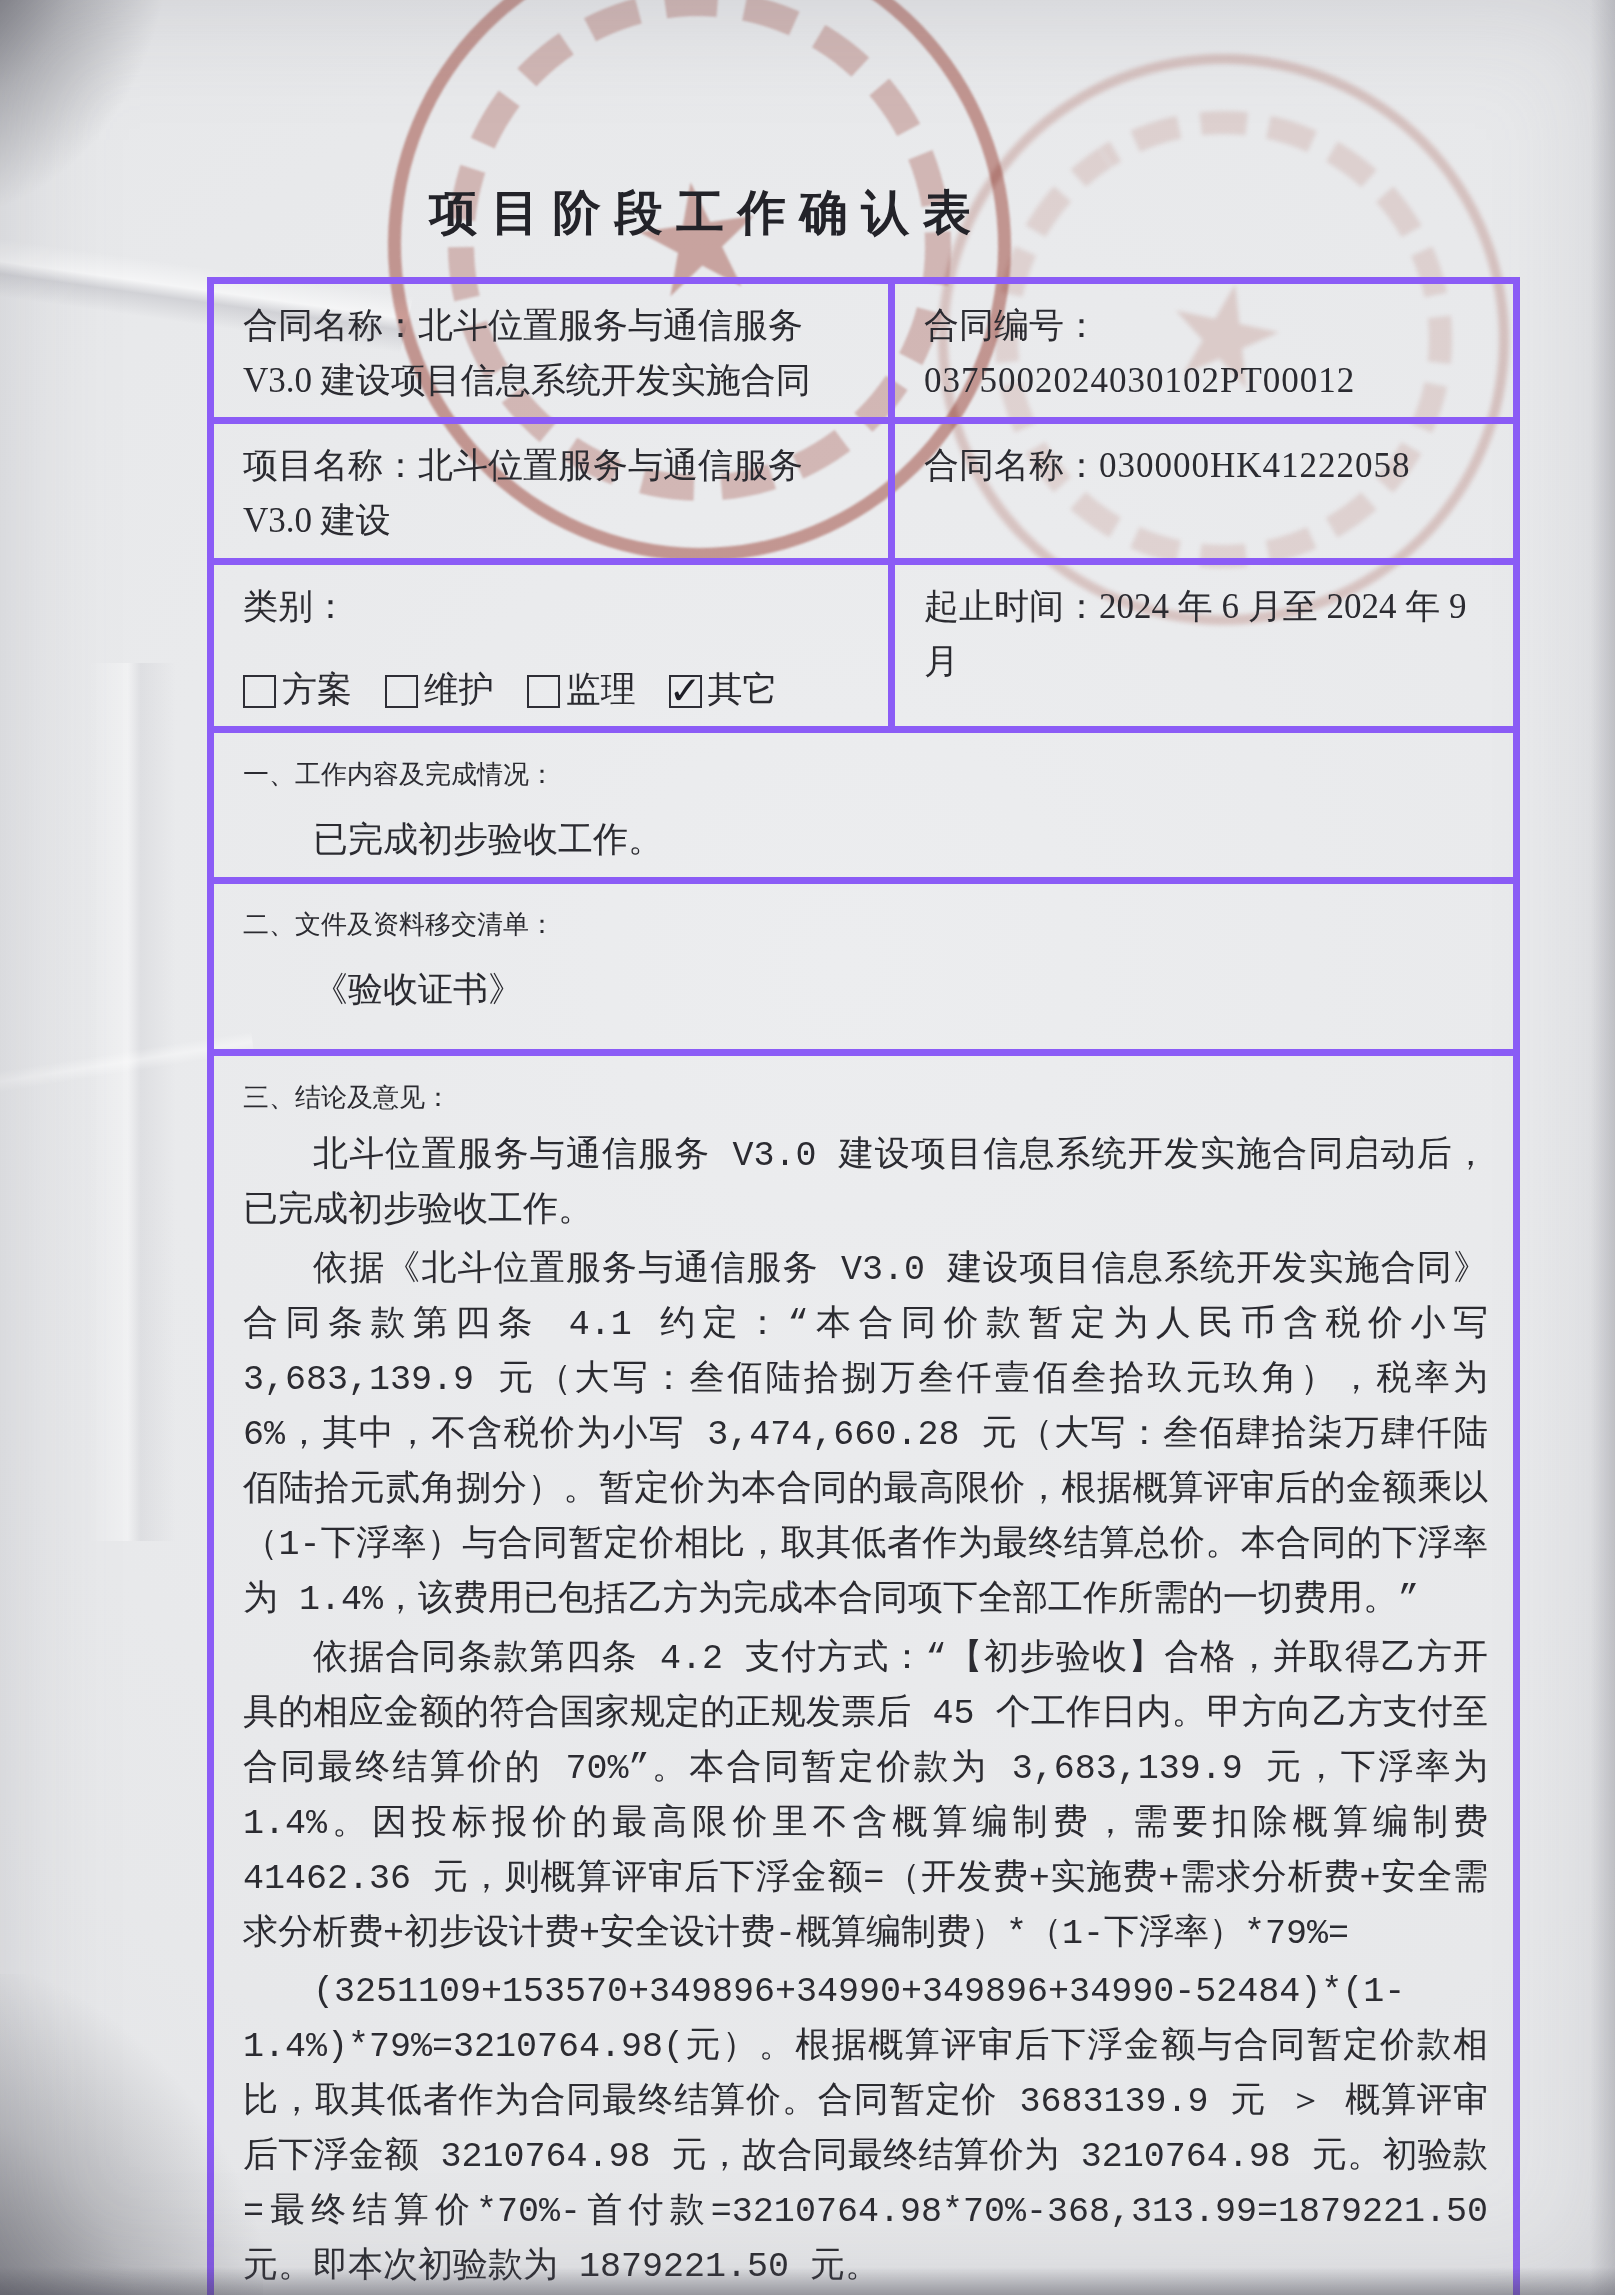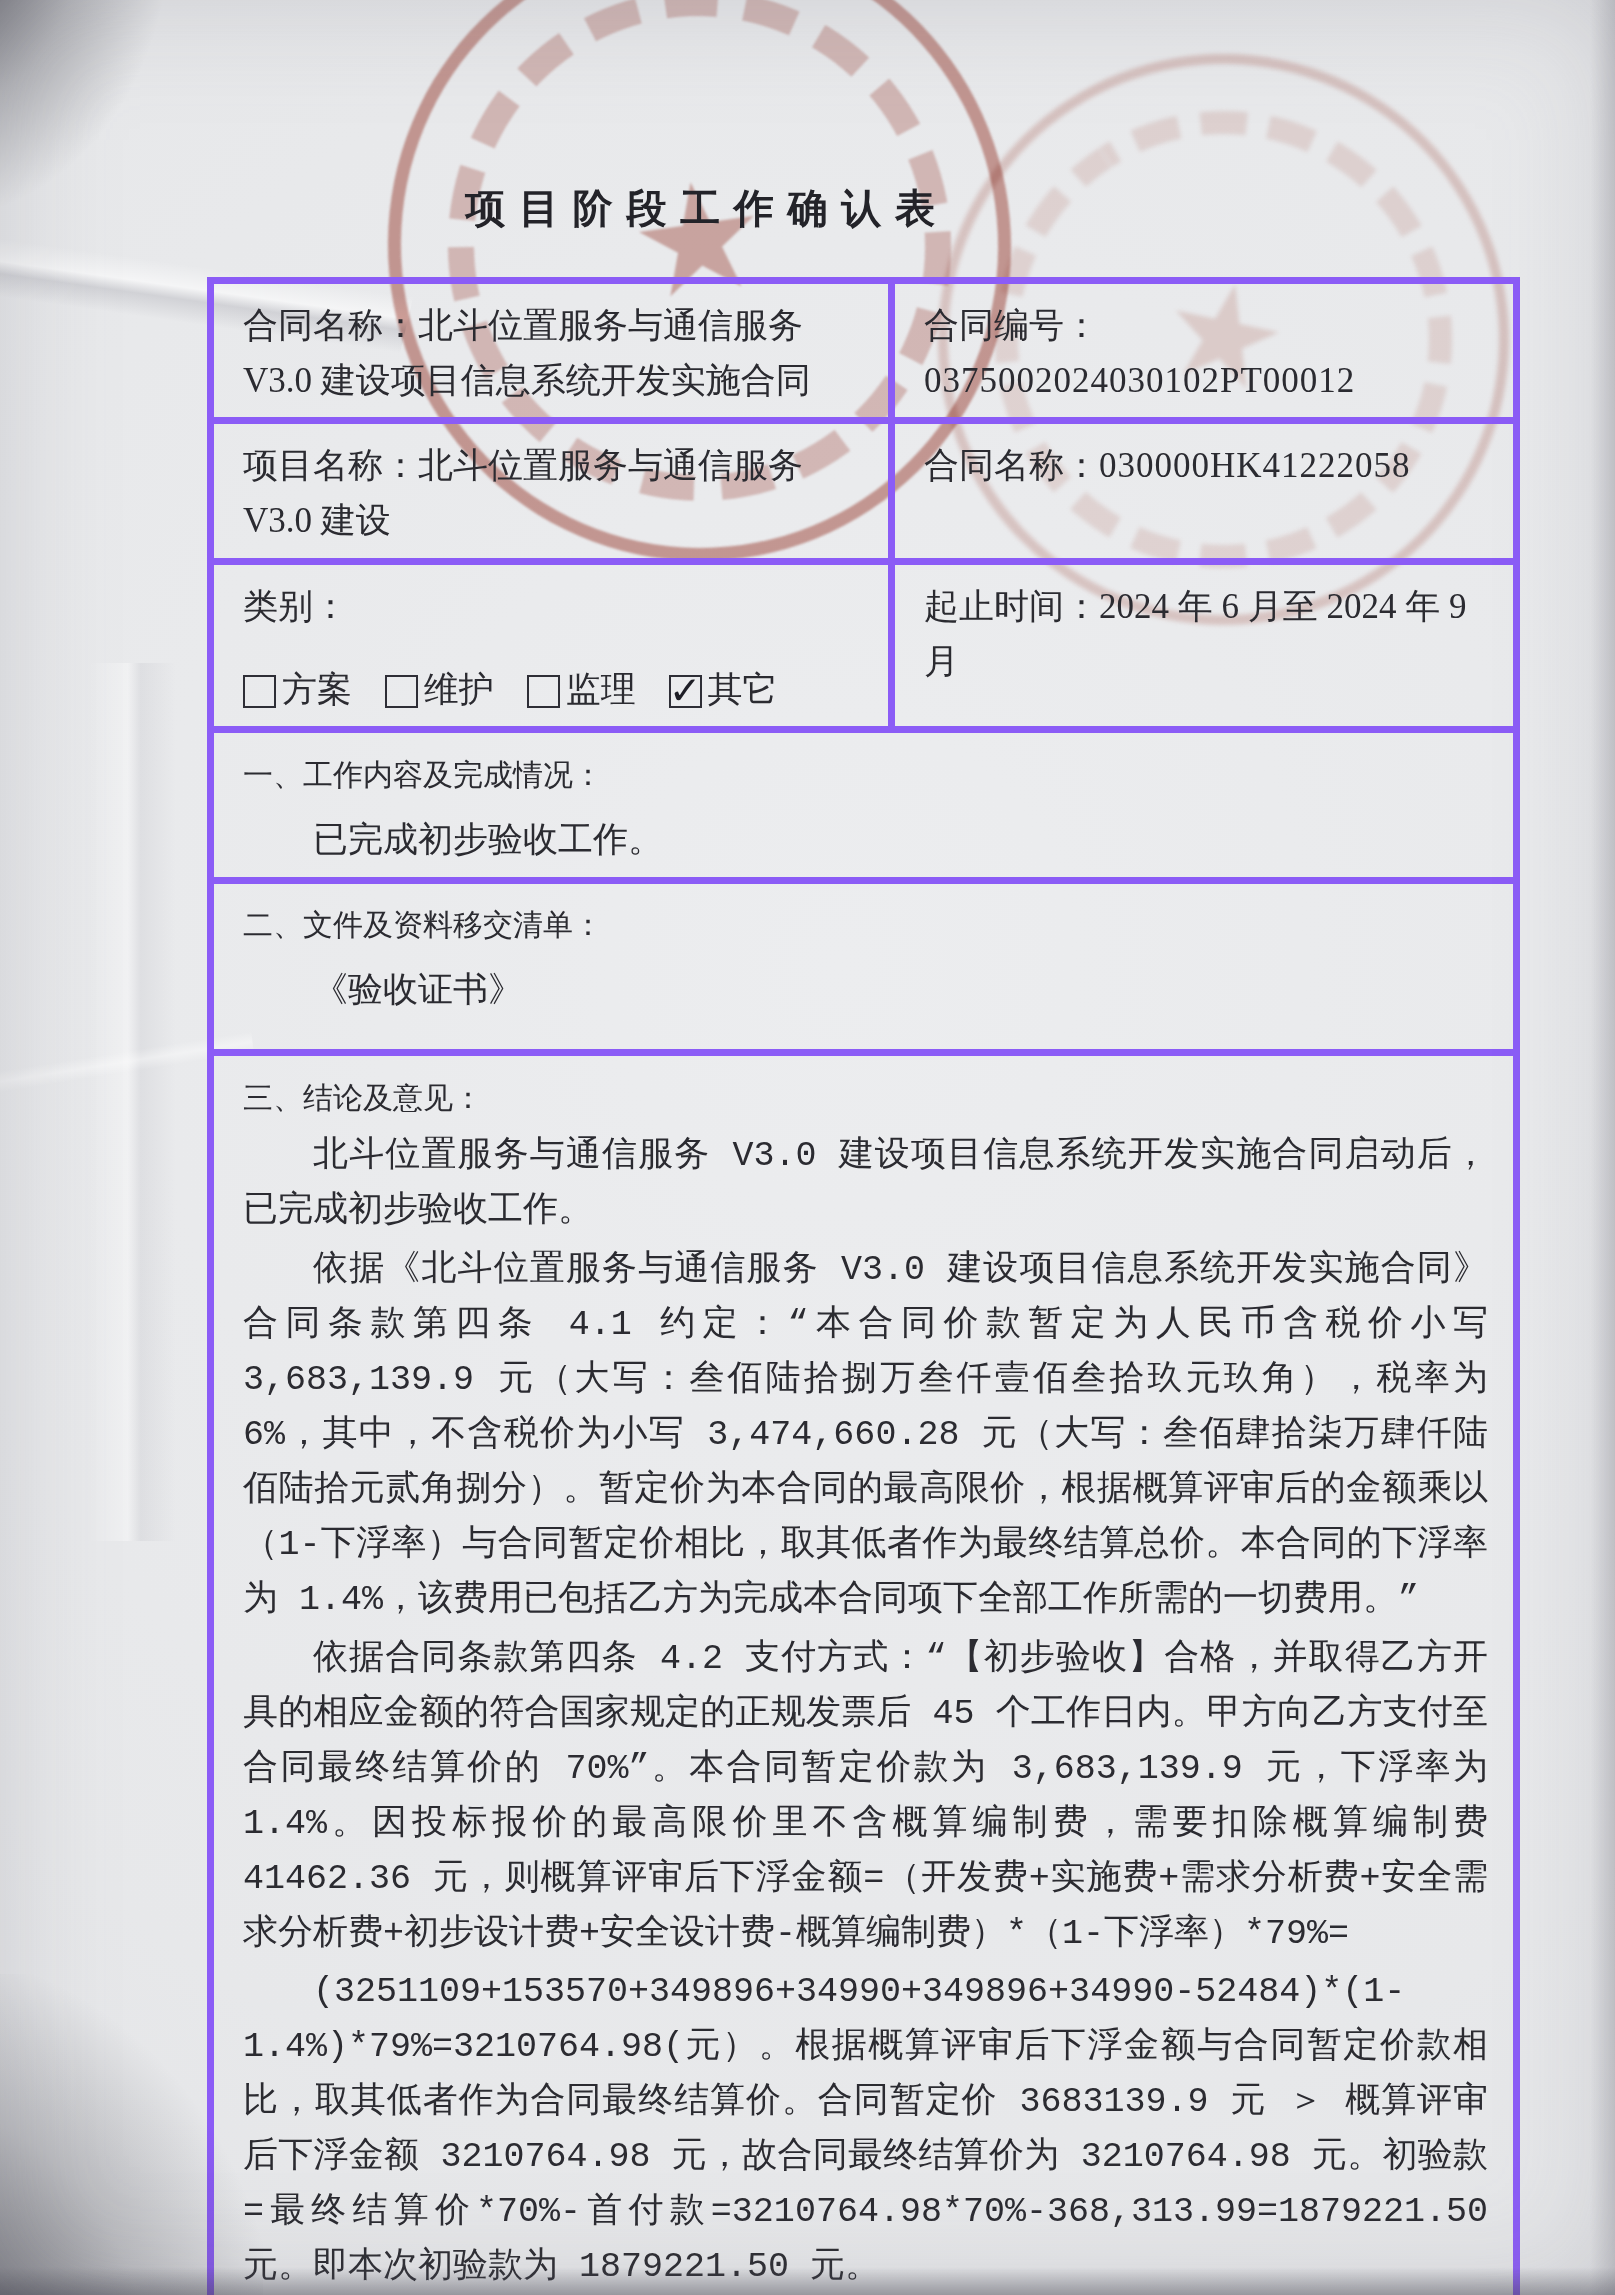--- a/index.html
+++ b/index.html
@@ -38,21 +38,21 @@
   .seal-a .ring-dashes{border:26px dashed rgba(170,72,58,.30);}
   .seal-a .star{font-size:151px;color:rgba(170,72,58,.42);}
   .seal-b{left:938px;top:54px;width:551px;height:551px;border:10.7px solid rgba(178,88,72,.26);
     filter:blur(2px);transform:rotate(12deg);}
   .seal-b .ring-dashes{border:23.4px dashed rgba(178,88,72,.16);}
   .seal-b .star{font-size:137px;color:rgba(178,88,72,.20);}
 
   
   .doc-title{position:absolute;left:207px;top:181px;width:1186px;text-align:center;
     transform:translateX(-93px);
-    font-size:40px;font-weight:700;letter-spacing:13.7px;color:#232329;}
+    font-size:48px;font-weight:700;letter-spacing:13.7px;color:#232329;}
 
   
   table.doc{position:absolute;left:207px;top:277px;width:1186px;
     border-collapse:collapse;table-layout:fixed;
     font-size:35px;line-height:55px;color:#2b2b31;}
   table.doc td{border:7px solid #8b5cf6;vertical-align:top;padding:13.7px 25px 9.8px 29px;}
   table.doc{border:2.9px solid #2c2c34;}
   td.c-left{width:620px;}
   td.c-right{width:564px;margin-left:16px;}
   .lbl{white-space:nowrap;}
@@ -65,21 +65,21 @@
   
   .cat-opts{display:inline-flex;gap:33px;vertical-align:top;}
   .cat-opt{display:inline-flex;align-items:center;gap:5.9px;margin-top:28px;}
   .cbox{display:inline-block;width:29px;height:29px;border:2.9px solid #2e2e36;position:relative;top:2px;}
   .cbox .tick{display:none;position:absolute;left:-2px;top:-13.7px;font-size:39px;font-weight:700;color:#1d1d25;
     font-family:"DejaVu Sans",sans-serif;}
   .cbox.checked .tick{display:block;}
 
   
   .sec td{padding-top:15.6px;}
-  .sec-head{font-size:30px;}
+  .sec-head{font-size:26px;}
   .sec1-body,.sec2-body{margin-top:9.8px;text-indent:2em;}
   .sec1 td{height:109px;}
   .sec2 td{height:142px;}
   .sec3 td{height:1221px;position:relative;}
   .sec3 p{margin:3.9px 0 3.9px 0;text-indent:2em;text-align:justify;font-family:Liberation Mono, monospace;}
   .sec3 .sec-head{margin-bottom:2px;}
 
   
   .sign-row{position:absolute;left:29px;right:25px;bottom:27px;height:146px;}
   .sign-label{position:absolute;left:60px;bottom:27px;font-size:35px;}

